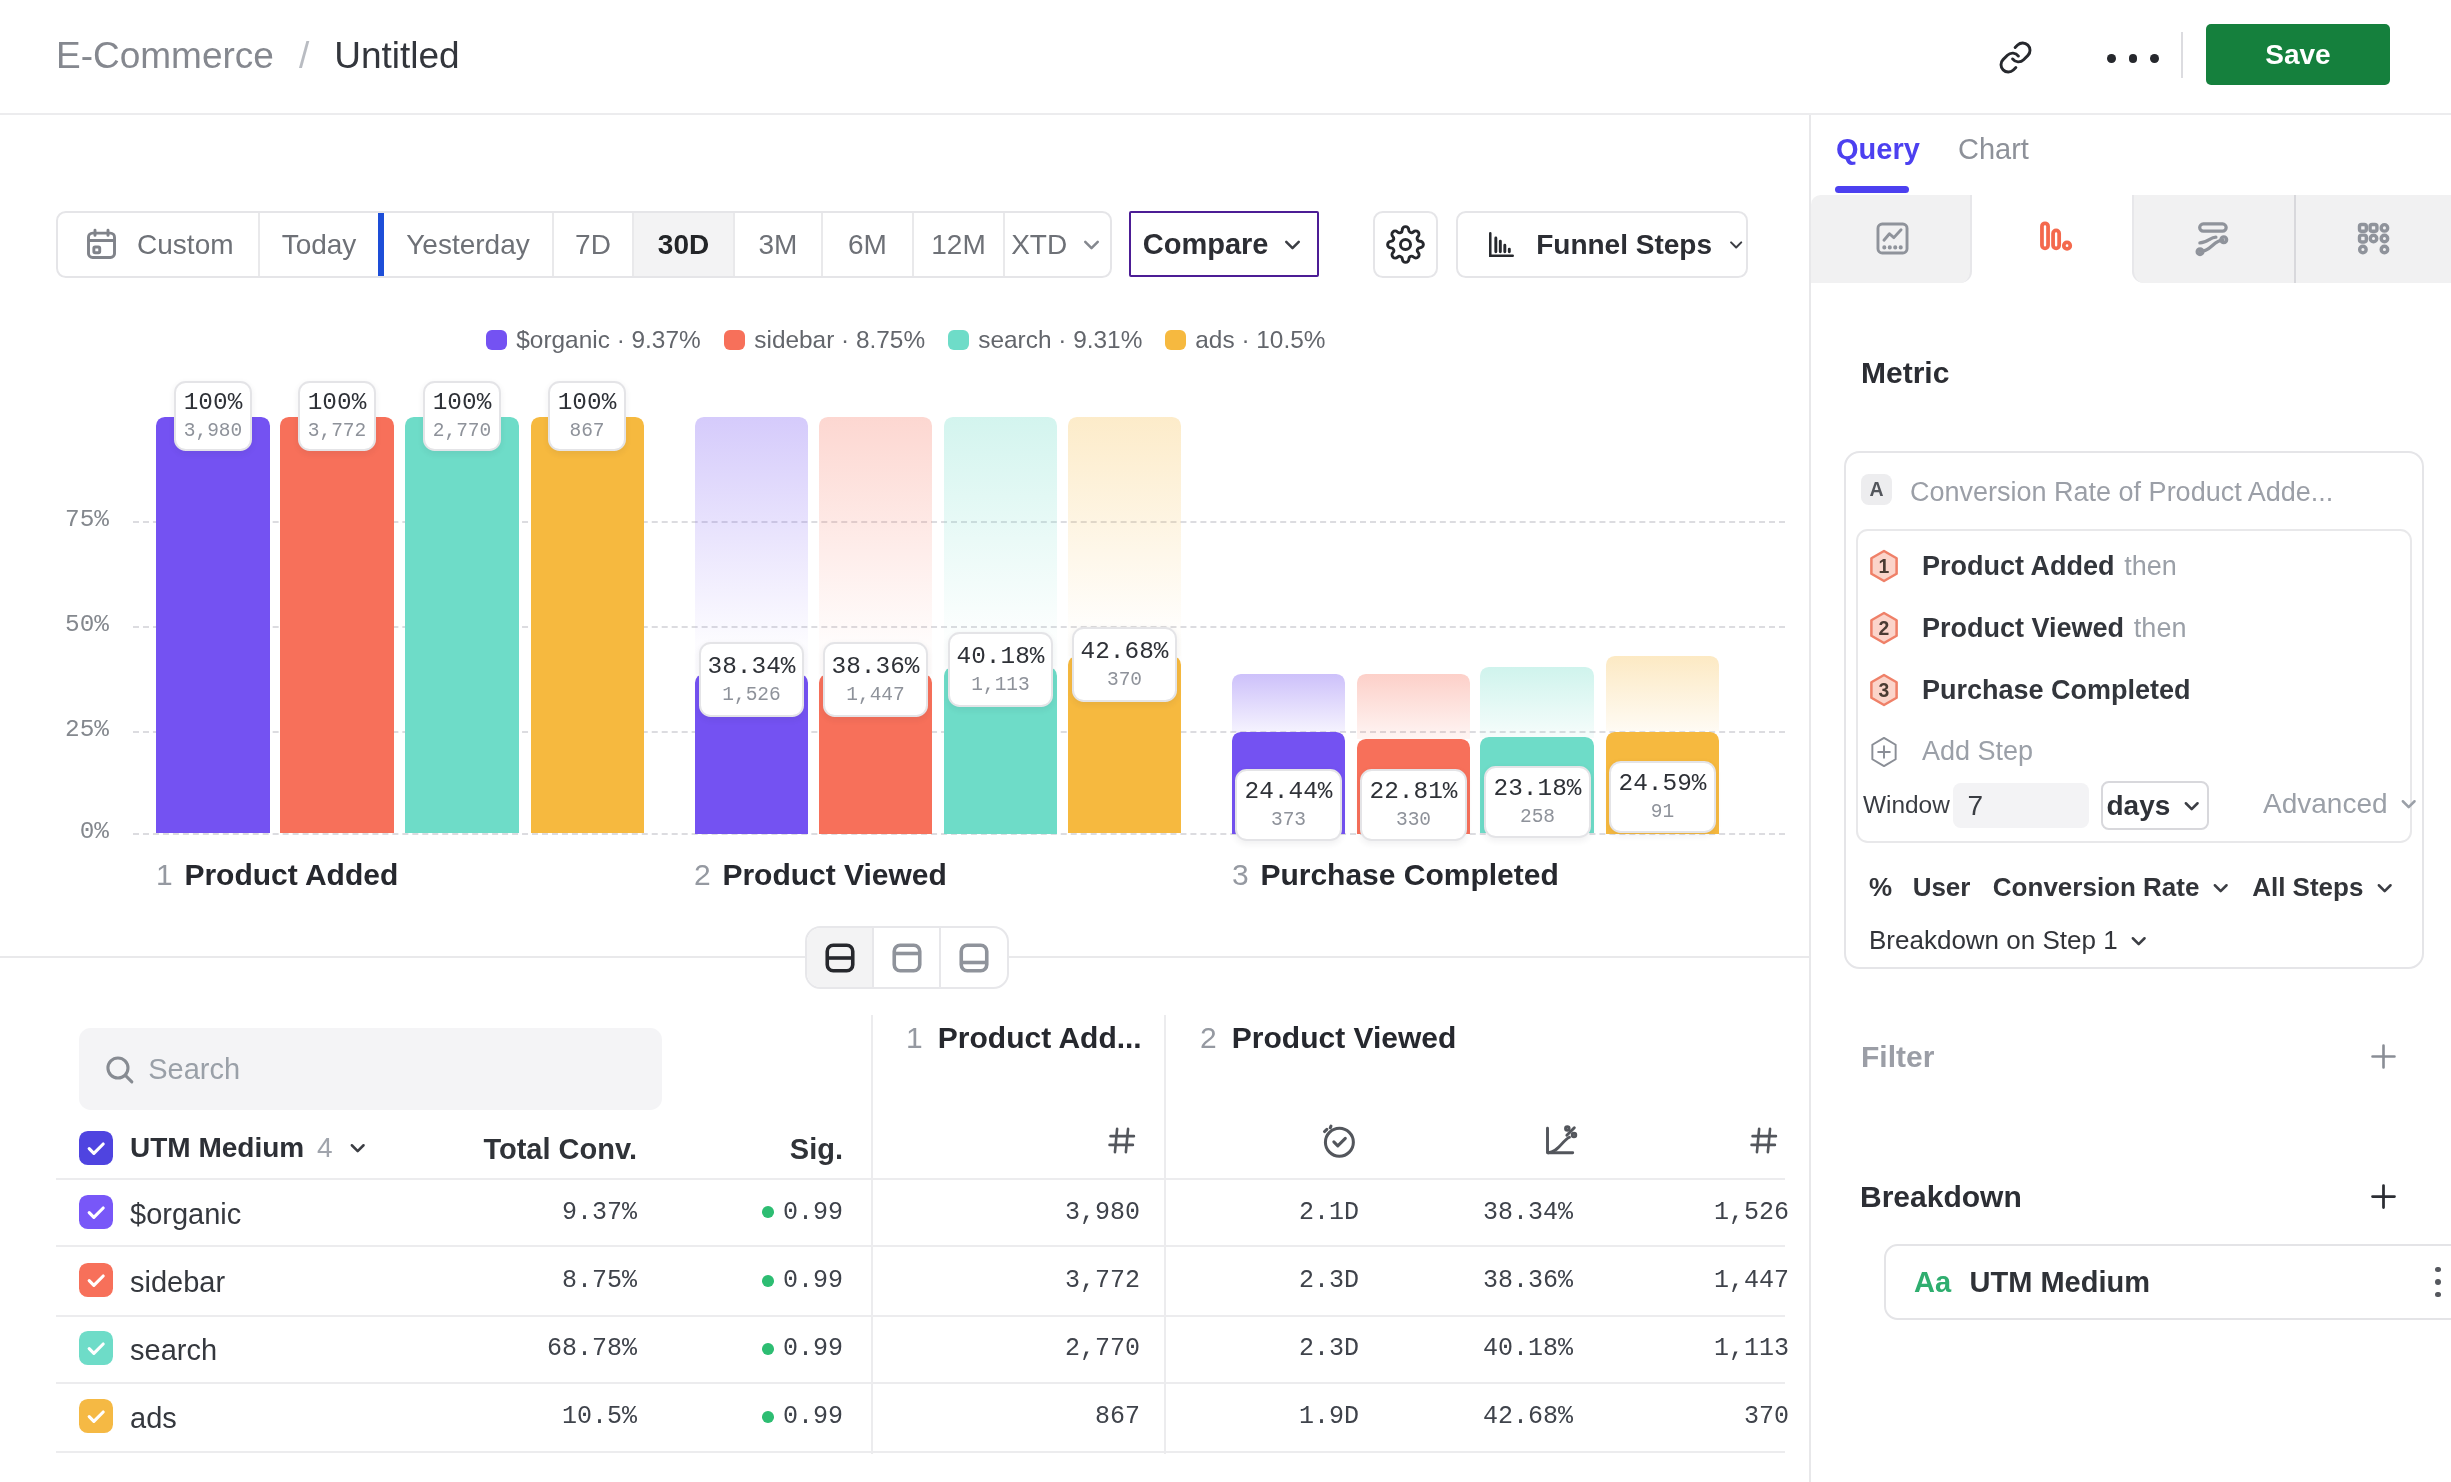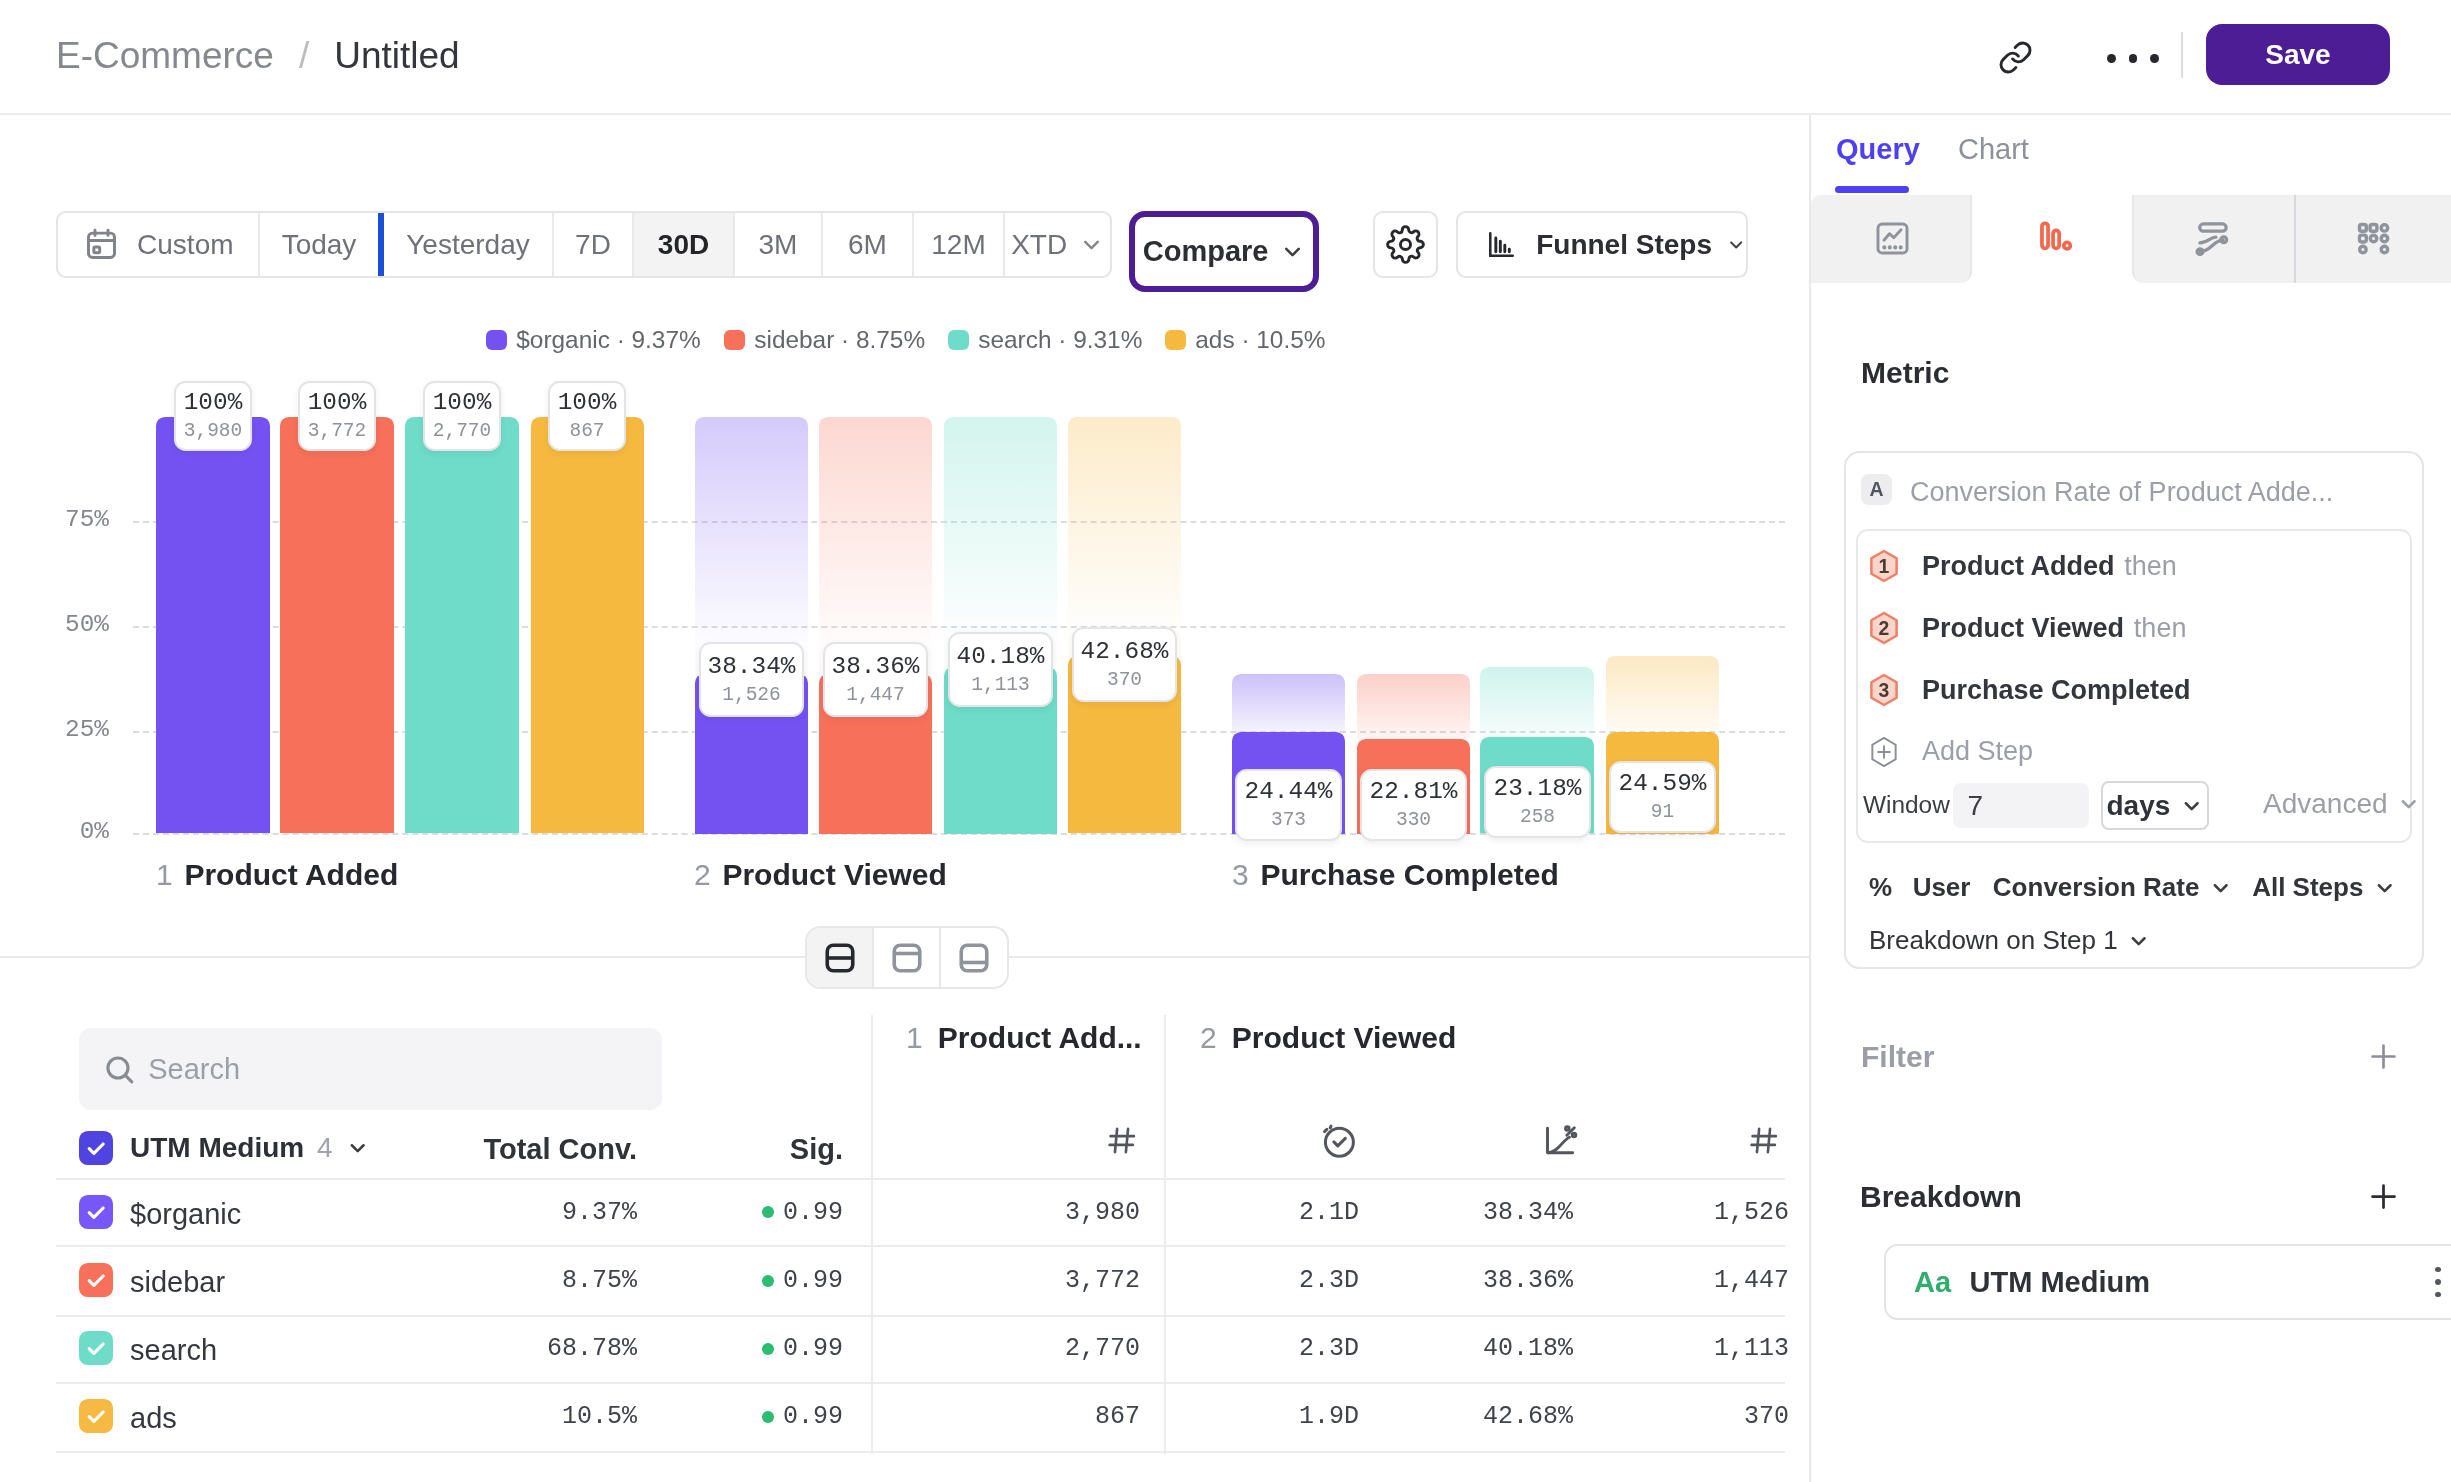--- a/index.html
+++ b/index.html
@@ -20,21 +20,21 @@
 <svg class="abs" style="left:1998px;top:40px;" width="35" height="35" viewBox="0 0 24 24" fill="none" stroke="#26282d" stroke-width="2" stroke-linecap="round" stroke-linejoin="round">
   <path d="M10 13a5 5 0 0 0 7.54.54l3-3a5 5 0 0 0-7.07-7.07l-1.72 1.71"></path>
   <path d="M14 11a5 5 0 0 0-7.54-.54l-3 3a5 5 0 0 0 7.07 7.07l1.71-1.71"></path>
 </svg>
 <div class="abs" style="left:2107px;top:54px;width:60px;height:9.8px;">
   <div class="abs" style="left:0;top:0;width:8.8px;height:8.8px;border-radius:50%;background:#26282d;"></div>
   <div class="abs" style="left:21.5px;top:0;width:8.8px;height:8.8px;border-radius:50%;background:#26282d;"></div>
   <div class="abs" style="left:43px;top:0;width:8.8px;height:8.8px;border-radius:50%;background:#26282d;"></div>
 </div>
 <div class="abs" style="left:2181px;top:32px;width:2px;height:46px;background:#dcdce0;"></div>
-<div class="abs flexc" style="left:2206px;top:24.4px;width:184px;height:61px;border-radius:16px;background:#4c1d95;justify-content:center;color:#fff;font-size:28px;font-weight:600;">Save</div>
+<div class="abs flexc" style="left:2206px;top:24.4px;width:184px;height:61px;border-radius:5px;background:#15803d;justify-content:center;color:#fff;font-size:28px;font-weight:600;">Save</div>
 <div class="abs" style="left:0;top:113px;width:2452px;height:2px;background:#ececee;"></div>
 <div class="abs" style="left:1809px;top:115px;width:2px;height:1367px;background:#e8e8ea;"></div>
 
 <div class="abs flexc" style="left:56px;top:211px;width:1056px;height:67px;border:2px solid #e5e5e8;border-radius:9.8px;box-sizing:border-box;font-size:28px;color:#6e7177;">
   <div class="flexc" style="width:200px;height:100%;justify-content:center;border-right:2px solid #e9e9eb;">
     <svg width="39" height="39" viewBox="0 0 24 24" fill="none" stroke="#80838a" stroke-width="1.8" stroke-linecap="round">
       <rect x="4" y="5" width="16" height="15" rx="2.5"></rect>
       <path d="M8 3.2v3.2M16 3.2v3.2M4 9.5h16"></path>
       <rect x="7.3" y="13.5" width="3.6" height="3.6" rx="0.8"></rect>
     </svg>
@@ -46,21 +46,21 @@
   <div class="flexc" style="width:99px;height:100%;justify-content:center;border-right:2px solid #e9e9eb;background:#f3f3f4;color:#232528;font-weight:700;text-align:center;">30D</div>
   <div class="flexc" style="width:86px;height:100%;justify-content:center;border-right:2px solid #e9e9eb;">3M</div>
   <div class="flexc" style="width:89px;height:100%;justify-content:center;border-right:2px solid #e9e9eb;">6M</div>
   <div class="flexc" style="width:89px;height:100%;justify-content:center;border-right:2px solid #e9e9eb;">12M</div>
   <div class="flexc" style="flex:1;height:100%;justify-content:center;">XTD
     <svg style="margin-left:11.7px;" width="25" height="25" viewBox="0 0 24 24" fill="none" stroke="#85888f" stroke-width="2.4" stroke-linecap="round" stroke-linejoin="round">
         <path d="M6 9.5l6 6 6-6"></path>
       </svg>
   </div>
 </div>
-<div class="abs flexc" style="left:1129px;top:211px;width:190px;height:81px;border:6px solid #4c1d95;border-radius:16px;box-sizing:border-box;justify-content:center;">
+<div class="abs flexc" style="left:1129px;top:211px;width:190px;height:66px;border:2px solid #4c1d95;border-radius:2px;box-sizing:border-box;justify-content:center;">
   <span style="font-size:29px;font-weight:600;color:#2c2e34;">Compare</span>
   <svg style="margin-left:11.7px;" width="25" height="25" viewBox="0 0 24 24" fill="none" stroke="#3c3e44" stroke-width="2.4" stroke-linecap="round" stroke-linejoin="round">
       <path d="M6 9.5l6 6 6-6"></path>
     </svg>
 </div>
 <div class="abs flexc" style="left:1373px;top:211px;width:65px;height:67px;border:2px solid #e5e5e8;border-radius:9.8px;box-sizing:border-box;justify-content:center;">
   <svg width="39" height="39" viewBox="0 0 24 24" fill="none" stroke="#26282d" stroke-width="1.8" stroke-linejoin="round" stroke-linecap="round">
     <path d="M19.4 15a1.65 1.65 0 0 0 .33 1.82l.06.06a2 2 0 1 1-2.83 2.83l-.06-.06a1.65 1.65 0 0 0-1.82-.33 1.65 1.65 0 0 0-1 1.51V21a2 2 0 1 1-4 0v-.09A1.65 1.65 0 0 0 9 19.4a1.65 1.65 0 0 0-1.82.33l-.06.06a2 2 0 1 1-2.83-2.83l.06-.06a1.65 1.65 0 0 0 .33-1.82 1.65 1.65 0 0 0-1.51-1H3a2 2 0 1 1 0-4h.09A1.65 1.65 0 0 0 4.6 9a1.65 1.65 0 0 0-.33-1.82l-.06-.06a2 2 0 1 1 2.83-2.83l.06.06a1.65 1.65 0 0 0 1.82.33H9a1.65 1.65 0 0 0 1-1.51V3a2 2 0 1 1 4 0v.09a1.65 1.65 0 0 0 1 1.51 1.65 1.65 0 0 0 1.82-.33l.06-.06a2 2 0 1 1 2.83 2.83l-.06.06a1.65 1.65 0 0 0-.33 1.82V9a1.65 1.65 0 0 0 1.51 1H21a2 2 0 1 1 0 4h-.09a1.65 1.65 0 0 0-1.51 1z"></path>
     <circle cx="12" cy="12" r="3.1"></circle>
   </svg>

